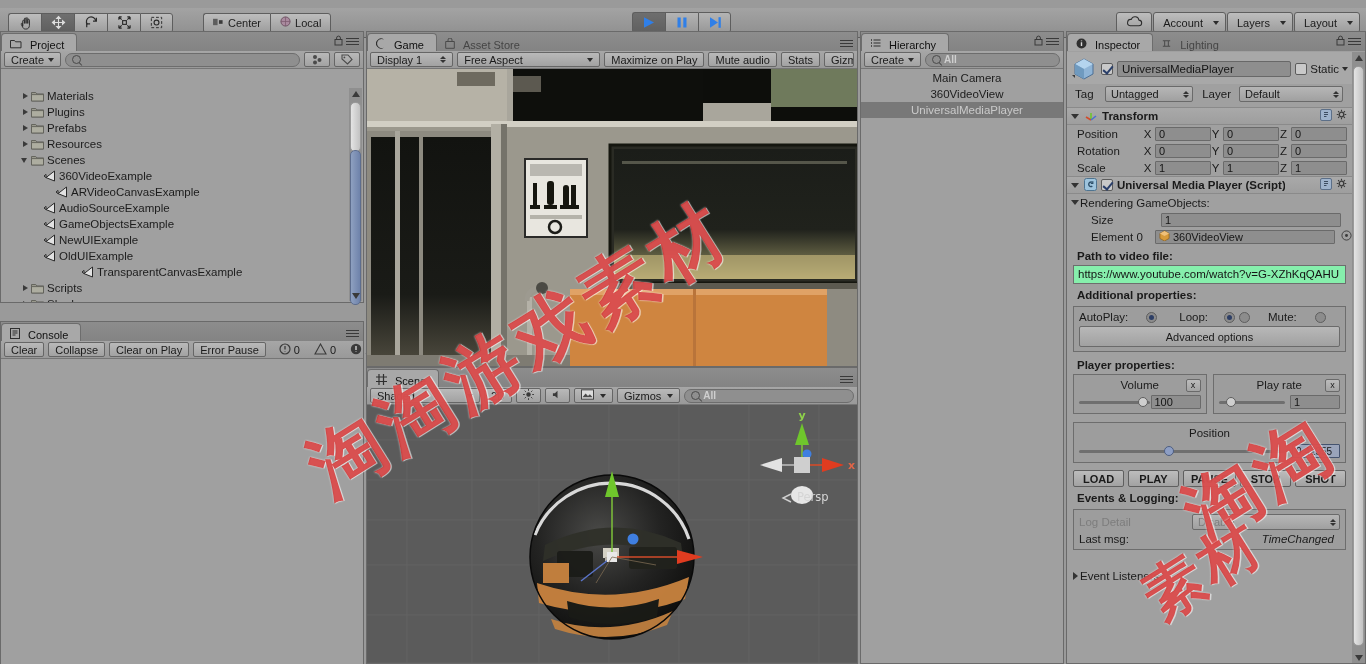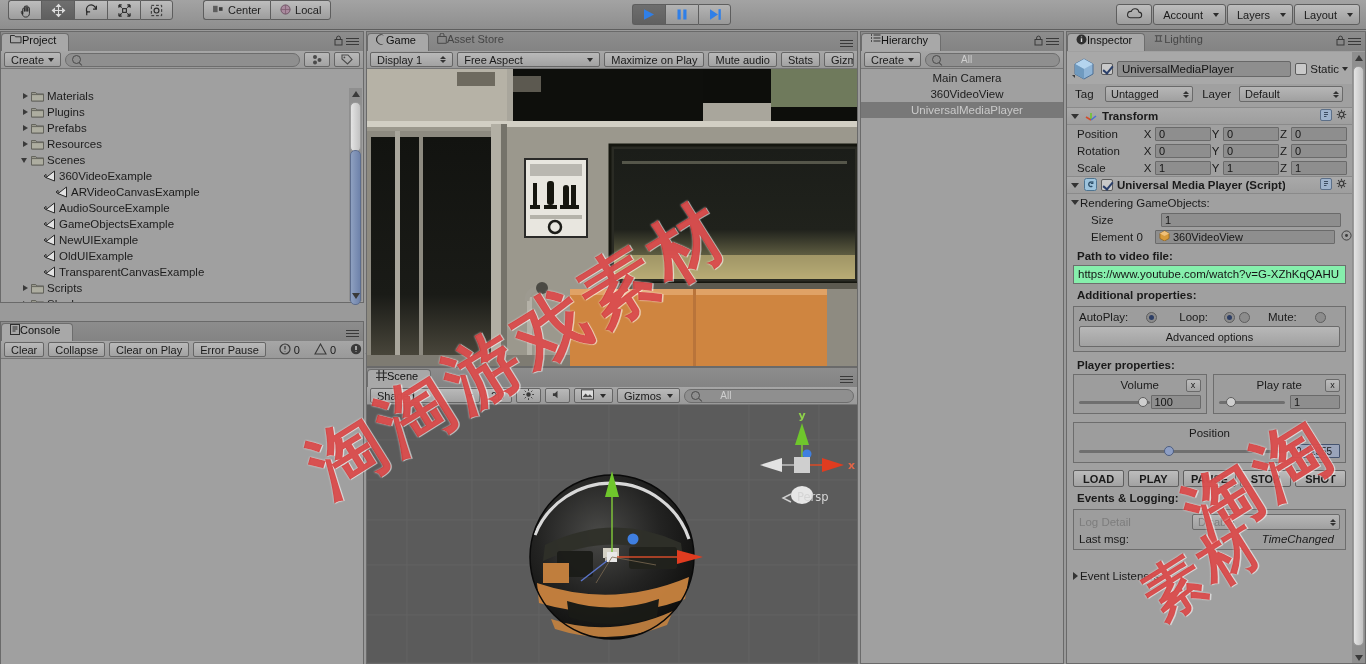--- a/index.html
+++ b/index.html
@@ -10,24 +10,24 @@
     background:#9a9a9a;
     color:#1a1a1a;
     overflow:hidden;
     position:relative;
     -webkit-font-smoothing:none;
   }
   .root { position:absolute; inset:0; }
 
   
   .toolbar {
-    position:absolute; left:0; top:0; width:1366px; height:30px;
+    position:absolute; left:0; top:8px; width:1366px; height:30px;
     background:linear-gradient(#a3a3a3,#8e8e8e);
     border-bottom:1px solid #5e5e5e;
-    display:flex; align-items:flex-start;
+    display:flex; align-items:center;
   }
   .btngrp { display:flex; margin-left:8px; }
   .tbtn {
     height:20px; min-width:33px;
     background:linear-gradient(#bdbdbd,#9d9d9d);
     border:1px solid #5e5e5e; border-right-width:0;
     display:flex; align-items:center; justify-content:center;
     cursor:default;
   }
   .tbtn:first-child { border-radius:3px 0 0 3px; }
@@ -71,21 +71,21 @@
   }
   .caret { width:0;height:0;border-left:3.5px solid transparent;border-right:3.5px solid transparent;border-top:4px solid #2c2c2c; }
 
   
   .panel { position:absolute; background:#a0a0a0; border:1px solid #6a6a6a; }
   .tabrow {
     height:19px; background:linear-gradient(#8d8d8d,#838383);
     display:flex; align-items:flex-end; position:relative;
   }
   .tab {
-    height:18px; padding:0 12px 0 8px; display:flex; align-items:flex-start; gap:0;
+    height:18px; padding:0 12px 0 8px; display:flex; align-items:flex-end; gap:8px;
     font-size:11px; color:#2a2a2a; cursor:default;
     border-radius:4px 4px 0 0;
   }
   .tab.active { background:#a8a8a8; border:1px solid #6d6d6d; border-bottom:none; color:#101010; }
   .tab.inactive { color:#454545; }
   .tabmenu { position:absolute; right:4px; bottom:3px; display:flex; align-items:center; gap:3px; }
   .hamb { width:13px; height:9px; position:relative; }
   .hamb i { position:absolute; left:0; right:0; height:1px; background:#3a3a3a; }
   .hamb i:nth-child(1){top:1px}.hamb i:nth-child(2){top:4px}.hamb i:nth-child(3){top:7px}
 
@@ -96,22 +96,22 @@
   }
   .minibtn {
     height:15px; padding:0 6px; font-size:11px;
     background:linear-gradient(#b9b9b9,#a2a2a2); border:1px solid #666;
     border-radius:2px; display:flex; align-items:center; gap:4px; cursor:default;
     white-space:nowrap;
   }
   .searchbox {
     flex:1; height:14px; border-radius:7px;
     background:#8f8f8f; border:1px solid #6d6d6d;
-    display:flex; align-items:center; padding:0 6px; gap:20px;
-    color:#cfcfcf; font-size:10px; overflow:hidden;
+    display:flex; align-items:center; padding:0 6px; gap:3px;
+    color:#cfcfcf; font-size:10px; overflow:hidden;font-weight:bold;
   }
   .magni { width:9px;height:9px;border:1.2px solid #4a4a4a;border-radius:50%;position:relative;flex:none }
   .magni:after{content:"";position:absolute;width:1.2px;height:4px;background:#4a4a4a;right:-1.5px;bottom:-3px;transform:rotate(-45deg)}
 
   
   #project { left:0; top:31px; width:364px; height:272px; }
   .tree { position:absolute; left:0; top:56px; right:14px; bottom:0; overflow:hidden; background:#a0a0a0; }
   .trow { height:16px; display:flex; align-items:center; font-size:11.5px; color:#1c1c1c; cursor:default; white-space:nowrap; }
   .arrow { width:9px;height:9px;position:relative;flex:none;margin-right:1px; }
   .arrow.closed:after{content:"";position:absolute;left:2px;top:1px;border-left:5px solid #3a3a3a;border-top:3.5px solid transparent;border-bottom:3.5px solid transparent;}
@@ -460,21 +460,21 @@
           <span>NewUIExample</span>
         </div>
         <div class="trow" style="padding-left: 32px;">
           <span class="arrow"></span>
           <span class="unityicon"><svg width="13" height="12" viewBox="0 0 13 12">
               <path d="M11.5 1v10L3 7.6 11.5 1z" fill="#e2e2e2" stroke="#2a2a2a" stroke-width="1"></path>
               <path d="M3 7.6L1 6l2-1.6z" fill="#e2e2e2" stroke="#2a2a2a" stroke-width="1"></path>
             </svg></span>
           <span>OldUIExample</span>
         </div>
-        <div class="trow" style="padding-left: 32px;">
+        <div class="trow" style="padding-left: 32px; margin-left: 38px;">
           <span class="arrow"></span>
           <span class="unityicon"><svg width="13" height="12" viewBox="0 0 13 12">
               <path d="M11.5 1v10L3 7.6 11.5 1z" fill="#e2e2e2" stroke="#2a2a2a" stroke-width="1"></path>
               <path d="M3 7.6L1 6l2-1.6z" fill="#e2e2e2" stroke="#2a2a2a" stroke-width="1"></path>
             </svg></span>
           <span>TransparentCanvasExample</span>
         </div>
         <div class="trow" style="padding-left: 20px;">
           <span class="arrow closed"></span>
           <span class="folder"><svg width="13" height="11" viewBox="0 0 13 11">

